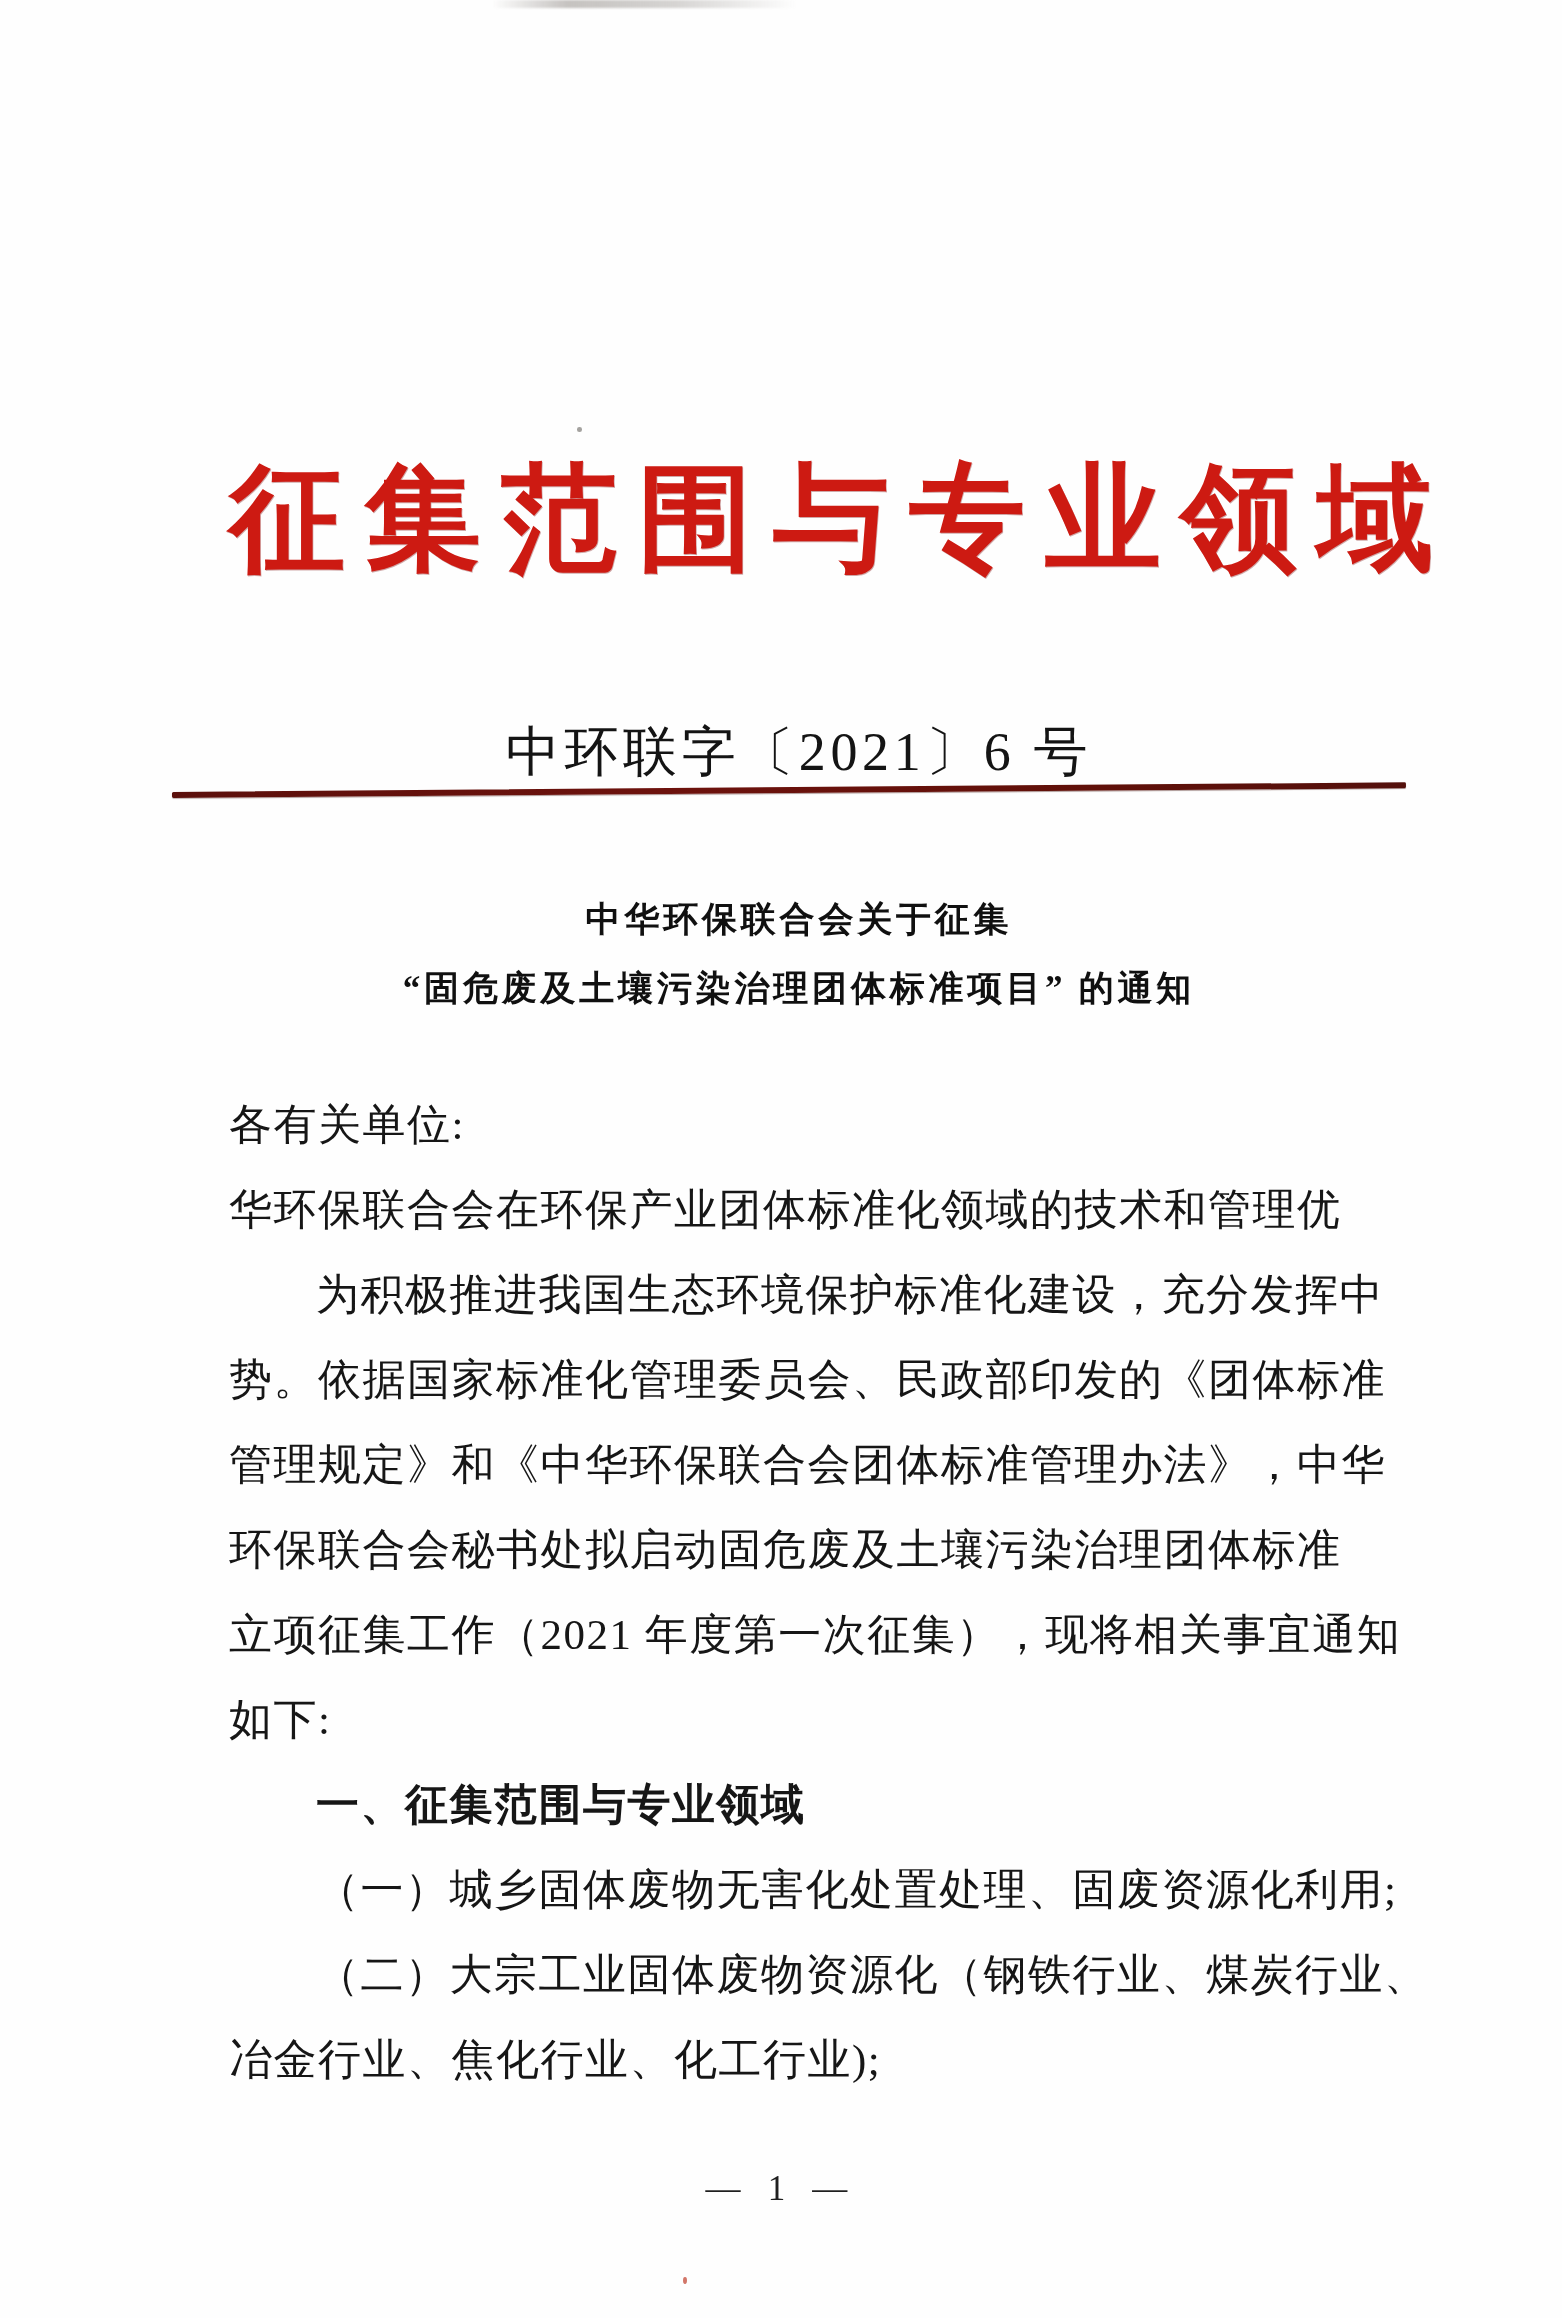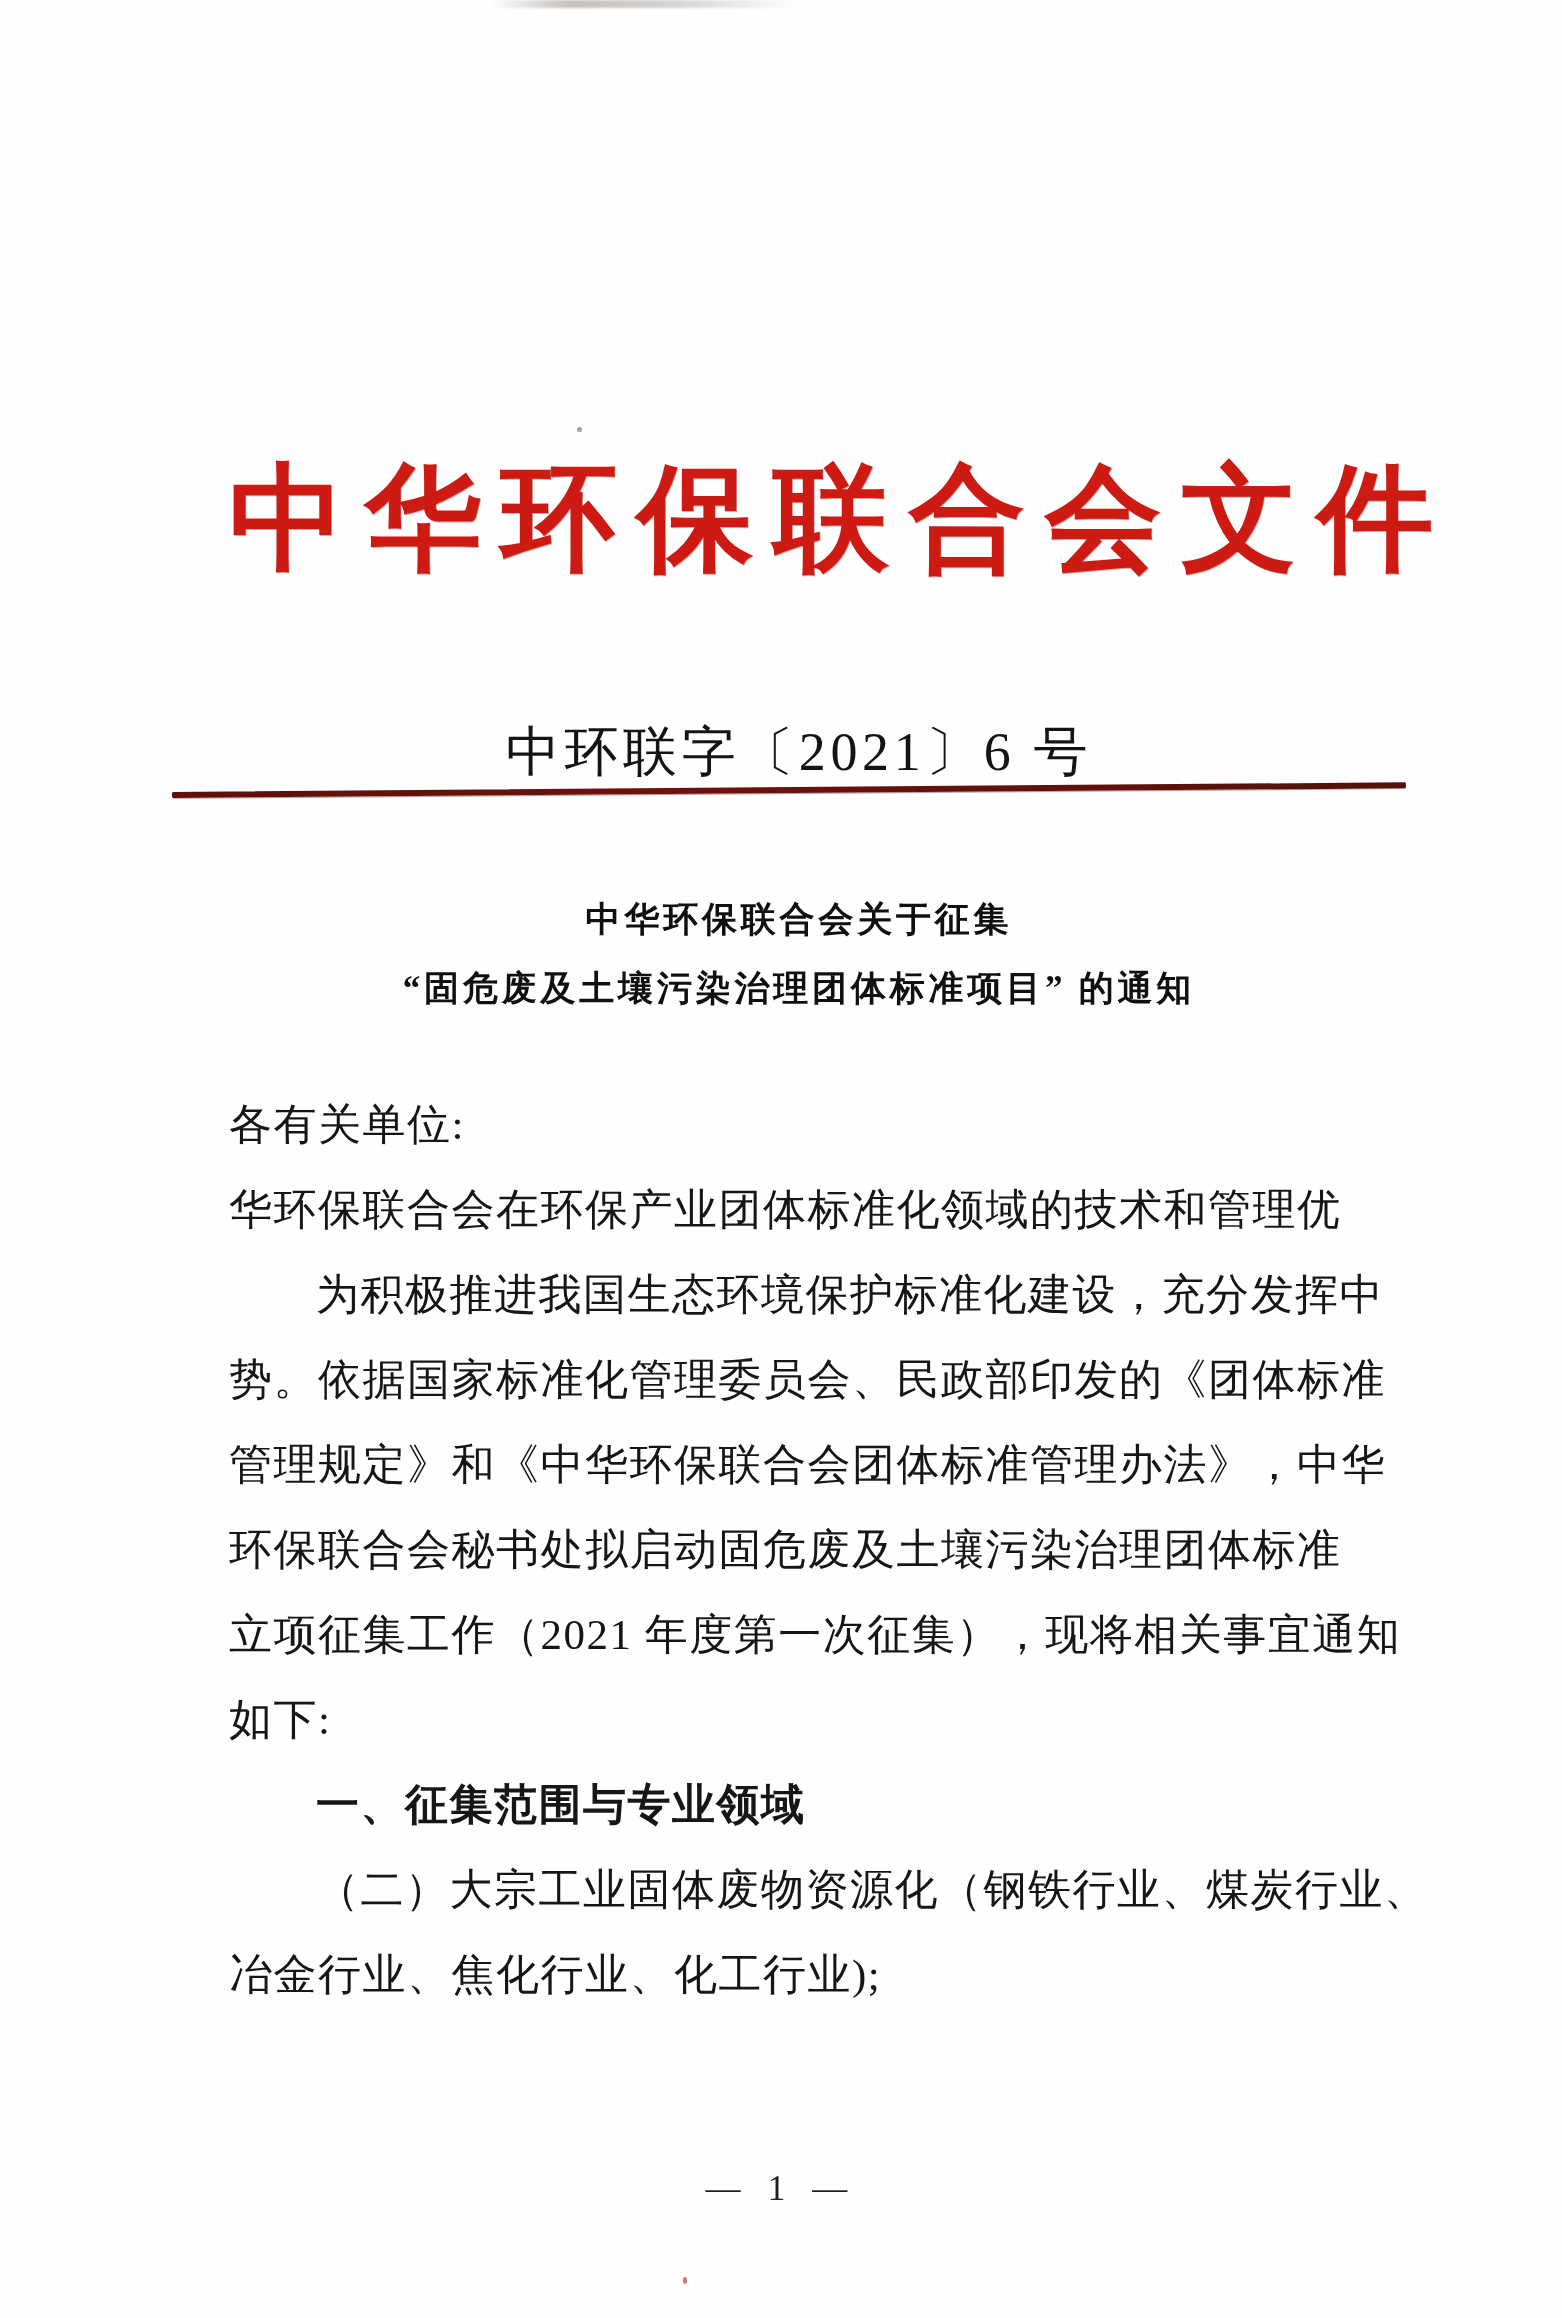--- a/index.html
+++ b/index.html
@@ -129,41 +129,42 @@
   }
 </style>
 </head>
 <body>
 
 <div class="page">
 
   <div class="top-smudge"></div>
   <div class="speck-gray"></div>
 
-  <h1 class="org-header">中华环保联合会文件</h1>
+  <h1 class="org-header">征集范围与专业领域</h1>
 
   <div class="doc-number">中环联字〔2021〕6 号</div>
 
   <div class="red-rule"></div>
 
   <div class="doc-title">
     <div>中华环保联合会关于征集</div>
     <div>“固危废及土壤污染治理团体标准项目” 的通知</div>
   </div>
 
   <div class="body-block">
     <div class="bline">各有关单位:</div>
     <div class="bline">华环保联合会在环保产业团体标准化领域的技术和管理优</div>
     <div class="bline indent">为积极推进我国生态环境保护标准化建设，充分发挥中</div>
     <div class="bline">势。依据国家标准化管理委员会、民政部印发的《团体标准</div>
     <div class="bline">管理规定》和《中华环保联合会团体标准管理办法》，中华</div>
     <div class="bline">环保联合会秘书处拟启动固危废及土壤污染治理团体标准</div>
     <div class="bline">立项征集工作（2021 年度第一次征集），现将相关事宜通知</div>
     <div class="bline">如下:</div>
     <div class="bline indent heading">一、征集范围与专业领域</div>
+    <div class="bline indent">（一）城乡固体废物无害化处置处理、固废资源化利用;</div>
     <div class="bline indent">（二）大宗工业固体废物资源化（钢铁行业、煤炭行业、</div>
     <div class="bline">冶金行业、焦化行业、化工行业);</div>
   </div>
 
   <div class="page-number">— 1 —</div>
 
   <div class="speck-red"></div>
 
 </div>
 

